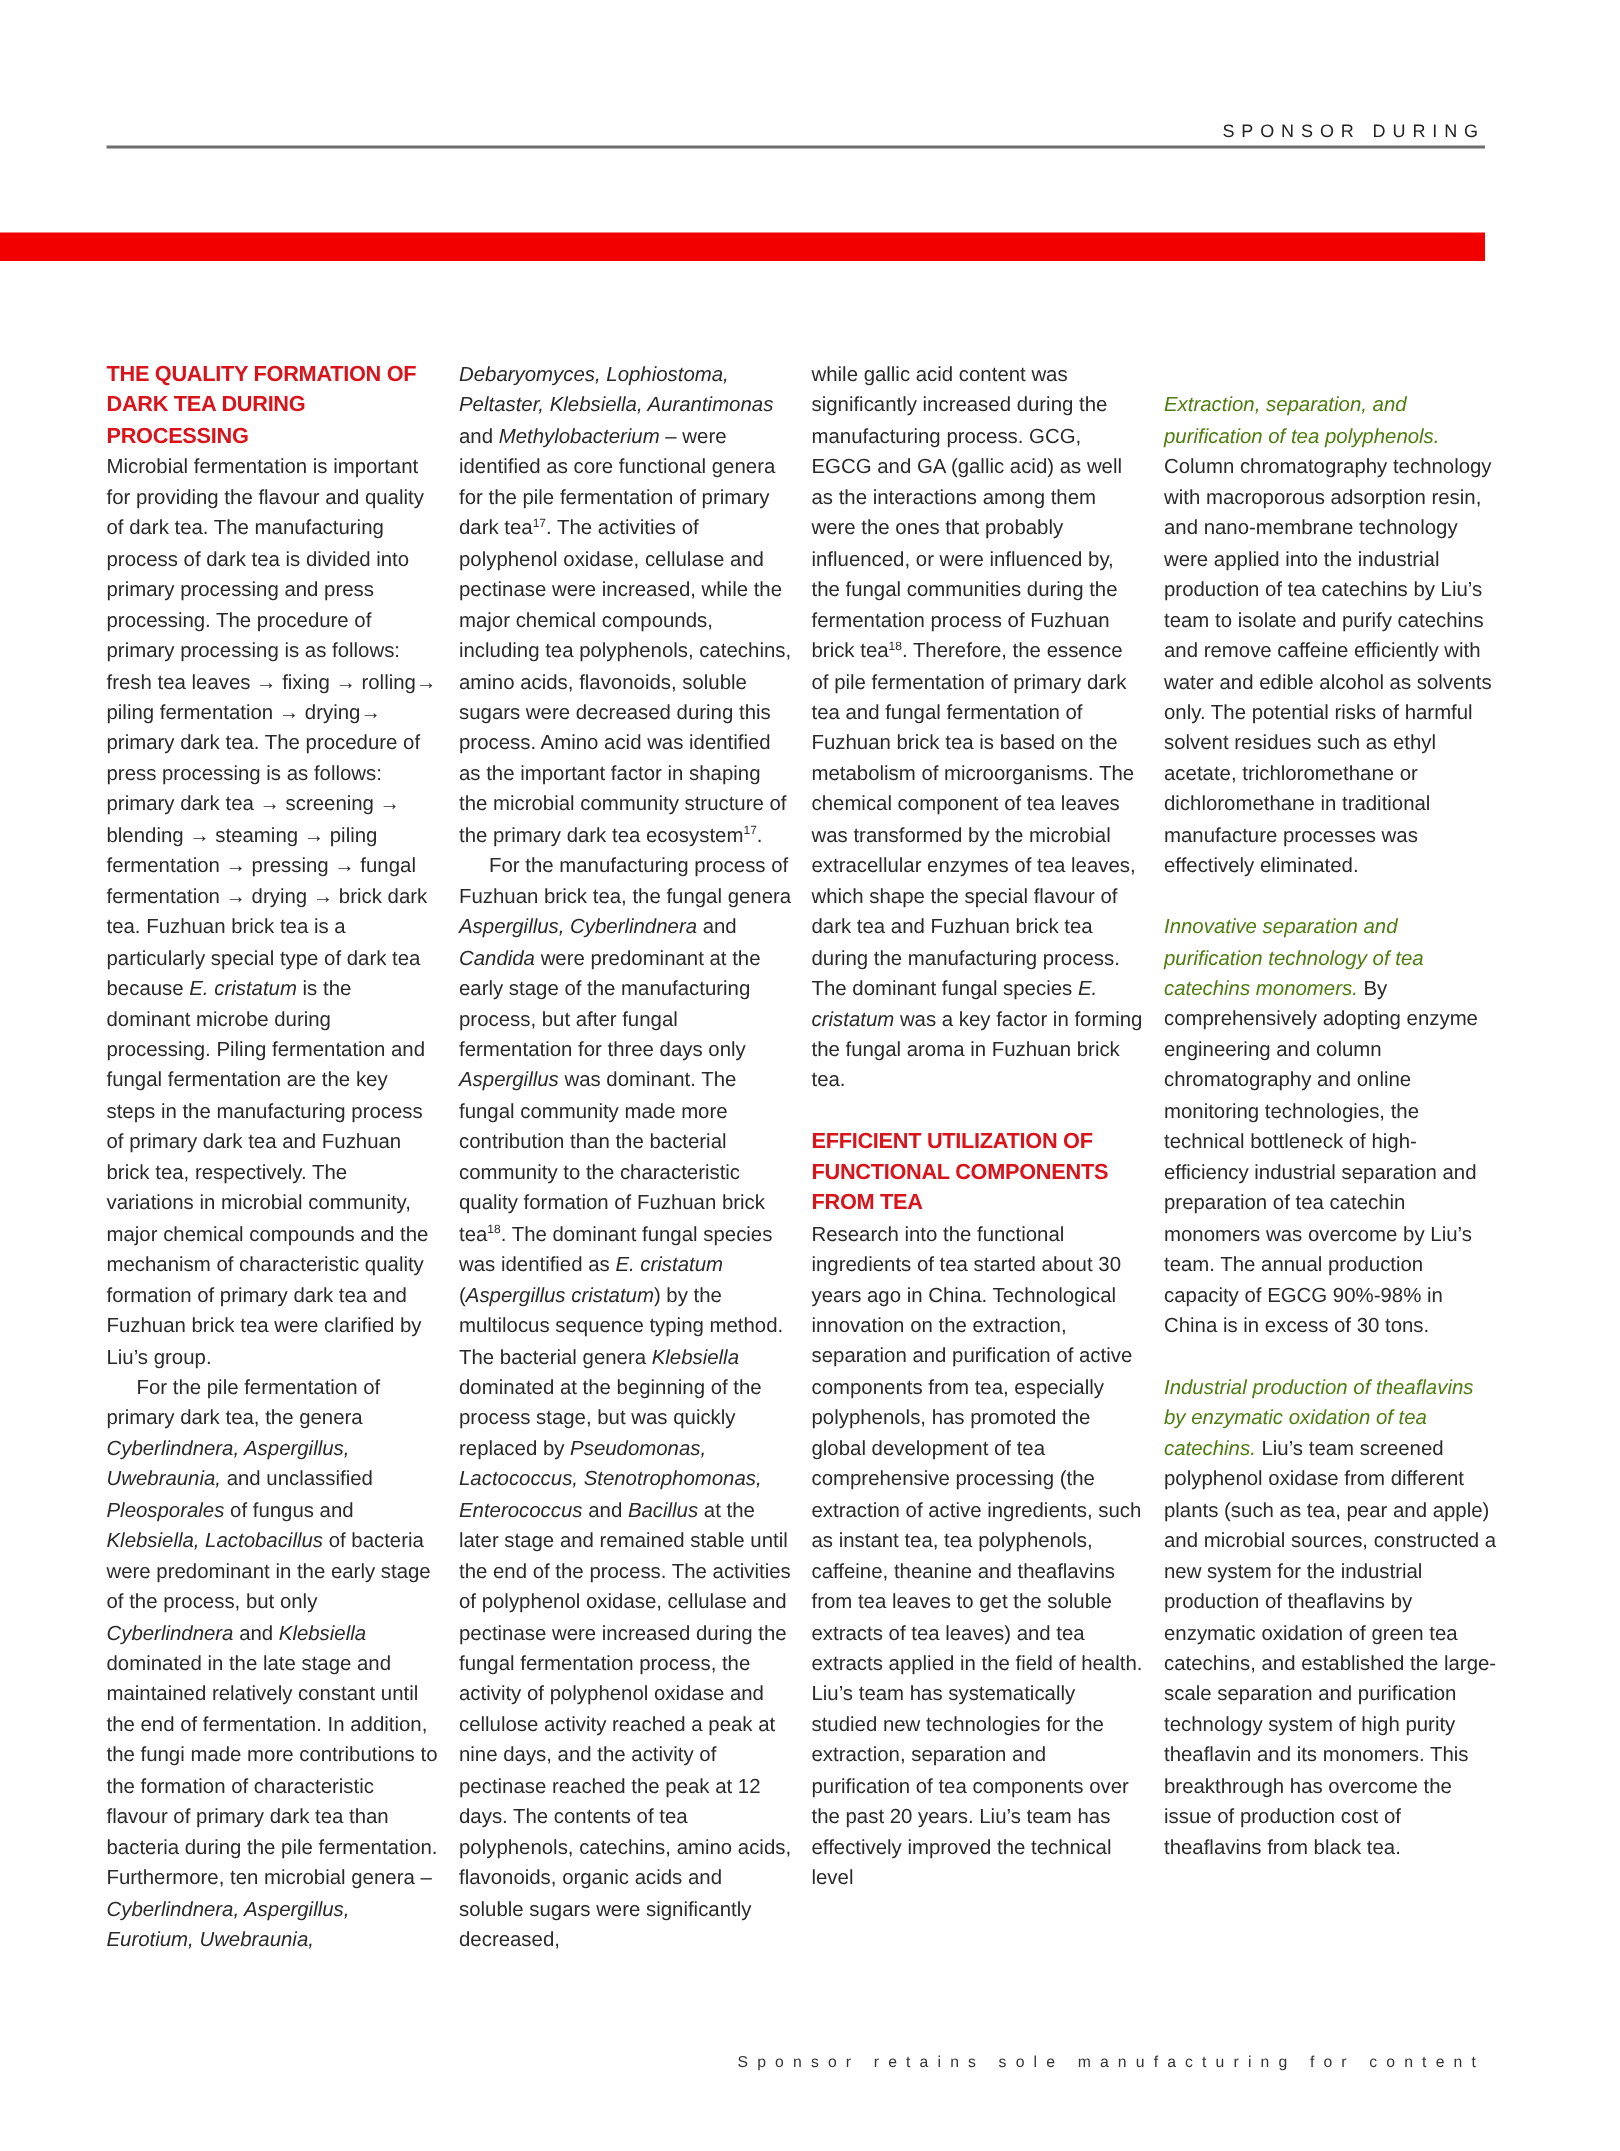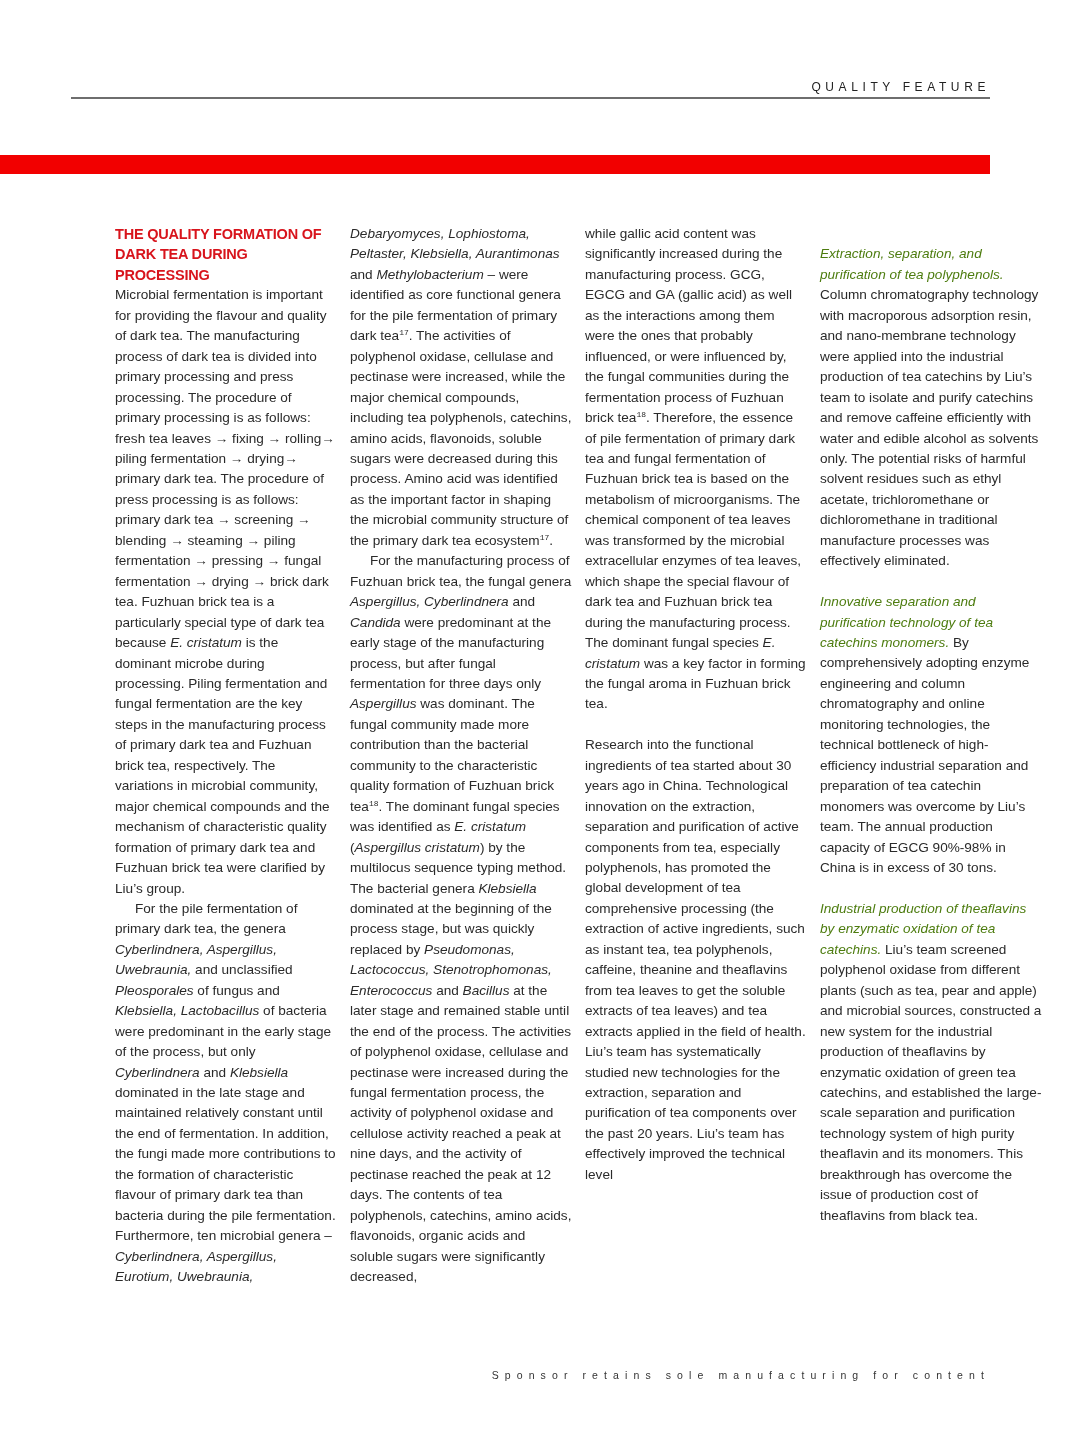--- a/index.html
+++ b/index.html
@@ -2,50 +2,51 @@
 <html><head>
 <meta charset="utf-8">
 <style>
   html, body { margin: 0; padding: 0; background: #ffffff; }
   body { width: 1080px; height: 1434px; position: relative; overflow: hidden;
          font-family: "Liberation Sans", sans-serif; color: #2a2a2a; }
   .header-label { position: absolute; top: 80px; right: 90px; font-size: 12px;
          letter-spacing: 4.6px; color: #222; }
   .header-rule { position: absolute; top: 97px; left: 71px; width: 919px; height: 2px; background: #6e6e6e; }
   .red-bar { position: absolute; top: 155px; left: 0; width: 990px; height: 19px; background: #f20000; }
-  .col { position: absolute; top: 224px; width: 222px; font-size: 13.6px; line-height: 20.45px; margin-left: 44px; }
+  .col { position: absolute; top: 240px; width: 222px; font-size: 13.6px; line-height: 20.45px; }
   .col1 { left: 71px; } .col2 { left: 306px; } .col3 { left: 541px; } .col4 { left: 776px; }
   .heading { font-weight: bold; color: #d8141c; font-size: 14.5px; line-height: 20.45px; letter-spacing: -0.2px; }
   .subhead { font-style: italic; color: #4d7c0f; }
   .para { margin: 0; }
   .indent { text-indent: 20px; }
   .gap { height: 20.45px; }
   i { }
-  sup { font-size: 8px; line-height: 0; vertical-align: 5px; font-family: Liberation Mono, monospace; }
+  sup { font-size: 8px; line-height: 0; vertical-align: 5px; }
   .footer { position: absolute; top: 1369px; right: 90px; font-size: 10.5px; letter-spacing: 6.1px; color: #333; }
 </style>
 </head>
 <body>
 
-<div class="header-label">QUALITY FEATURE</div>
+<div class="header-label">SPONSOR DURING</div>
 <div class="header-rule"></div>
 <div class="red-bar"></div>
 
 <div class="col col1">
     <div class="heading">THE QUALITY FORMATION OF DARK TEA DURING PROCESSING</div>
     <p class="para"><span>Microbial fermentation is important for providing the flavour and quality of dark tea. The manufacturing process of dark tea is divided into primary processing and press processing. The procedure of primary processing is as follows: fresh tea leaves → fixing → rolling→ piling fermentation → drying→ primary dark tea. The procedure of press processing is as follows: primary dark tea → screening → blending → steaming → piling fermentation → pressing → fungal fermentation → drying → brick dark tea. Fuzhuan brick tea is a particularly special type of dark tea because </span><i>E. cristatum</i><span> is the dominant microbe during processing. Piling fermentation and fungal fermentation are the key steps in the manufacturing process of primary dark tea and Fuzhuan brick tea, respectively. The variations in microbial community, major chemical compounds and the mechanism of characteristic quality formation of primary dark tea and Fuzhuan brick tea were clarified by Liu’s group.</span></p>
     <p class="para indent"><span>For the pile fermentation of primary dark tea, the genera </span><i>Cyberlindnera, Aspergillus, Uwebraunia,</i><span> and unclassified </span><i>Pleosporales</i><span> of fungus and </span><i>Klebsiella, Lactobacillus</i><span> of bacteria were predominant in the early stage of the process, but only </span><i>Cyberlindnera</i><span> and </span><i>Klebsiella</i><span> dominated in the late stage and maintained relatively constant until the end of fermentation. In addition, the fungi made more contributions to the formation of characteristic flavour of primary dark tea than bacteria during the pile fermentation. Furthermore, ten microbial genera – </span><i>Cyberlindnera, Aspergillus, Eurotium, Uwebraunia,</i></p>
   </div>
 <div class="col col2">
     <p class="para"><i>Debaryomyces, Lophiostoma, Peltaster, Klebsiella, Aurantimonas</i><span> and </span><i>Methylobacterium</i><span> – were identified as core functional genera for the pile fermentation of primary dark tea</span><sup>17</sup><span>. The activities of polyphenol oxidase, cellulase and pectinase were increased, while the major chemical compounds, including tea polyphenols, catechins, amino acids, flavonoids, soluble sugars were decreased during this process. Amino acid was identified as the important factor in shaping the microbial community structure of the primary dark tea ecosystem</span><sup>17</sup><span>.</span></p>
     <p class="para indent"><span>For the manufacturing process of Fuzhuan brick tea, the fungal genera </span><i>Aspergillus, Cyberlindnera</i><span> and </span><i>Candida</i><span> were predominant at the early stage of the manufacturing process, but after fungal fermentation for three days only </span><i>Aspergillus</i><span> was dominant. The fungal community made more contribution than the bacterial community to the characteristic quality formation of Fuzhuan brick tea</span><sup>18</sup><span>. The dominant fungal species was identified as </span><i>E. cristatum</i><span> (</span><i>Aspergillus cristatum</i><span>) by the multilocus sequence typing method. The bacterial genera </span><i>Klebsiella</i><span> dominated at the beginning of the process stage, but was quickly replaced by </span><i>Pseudomonas, Lactococcus, Stenotrophomonas, Enterococcus</i><span> and </span><i>Bacillus</i><span> at the later stage and remained stable until the end of the process. The activities of polyphenol oxidase, cellulase and pectinase were increased during the fungal fermentation process, the activity of polyphenol oxidase and cellulose activity reached a peak at nine days, and the activity of pectinase reached the peak at 12 days. The contents of tea polyphenols, catechins, amino acids, flavonoids, organic acids and soluble sugars were significantly decreased,</span></p>
   </div>
 <div class="col col3">
     <p class="para"><span>while gallic acid content was significantly increased during the manufacturing process. GCG, EGCG and GA (gallic acid) as well as the interactions among them were the ones that probably influenced, or were influenced by, the fungal communities during the fermentation process of Fuzhuan brick tea</span><sup>18</sup><span>. Therefore, the essence of pile fermentation of primary dark tea and fungal fermentation of Fuzhuan brick tea is based on the metabolism of microorganisms. The chemical component of tea leaves was transformed by the microbial extracellular enzymes of tea leaves, which shape the special flavour of dark tea and Fuzhuan brick tea during the manufacturing process. The dominant fungal species </span><i>E. cristatum</i><span> was a key factor in forming the fungal aroma in Fuzhuan brick tea.</span></p>
     <div class="gap"></div>
+    <div class="heading">EFFICIENT UTILIZATION OF FUNCTIONAL COMPONENTS FROM TEA</div>
     <p class="para"><span>Research into the functional ingredients of tea started about 30 years ago in China. Technological innovation on the extraction, separation and purification of active components from tea, especially polyphenols, has promoted the global development of tea comprehensive processing (the extraction of active ingredients, such as instant tea, tea polyphenols, caffeine, theanine and theaflavins from tea leaves to get the soluble extracts of tea leaves) and tea extracts applied in the field of health. Liu’s team has systematically studied new technologies for the extraction, separation and purification of tea components over the past 20 years. Liu’s team has effectively improved the technical level</span></p>
   </div>
 <div class="col col4">
     <div class="gap"></div>
     <p class="para"><span class="subhead">Extraction, separation, and purification of tea polyphenols.</span><span> Column chromatography technology with macroporous adsorption resin, and nano-membrane technology were applied into the industrial production of tea catechins by Liu’s team to isolate and purify catechins and remove caffeine efficiently with water and edible alcohol as solvents only. The potential risks of harmful solvent residues such as ethyl acetate, trichloromethane or dichloromethane in traditional manufacture processes was effectively eliminated.</span></p>
     <div class="gap"></div>
     <p class="para"><span class="subhead">Innovative separation and purification technology of tea catechins monomers.</span><span> By comprehensively adopting enzyme engineering and column chromatography and online monitoring technologies, the technical bottleneck of high-efficiency industrial separation and preparation of tea catechin monomers was overcome by Liu’s team. The annual production capacity of EGCG 90%-98% in China is in excess of 30 tons.</span></p>
     <div class="gap"></div>
     <p class="para"><span class="subhead">Industrial production of theaflavins by enzymatic oxidation of tea catechins.</span><span> Liu’s team screened polyphenol oxidase from different plants (such as tea, pear and apple) and microbial sources, constructed a new system for the industrial production of theaflavins by enzymatic oxidation of green tea catechins, and established the large-scale separation and purification technology system of high purity theaflavin and its monomers. This breakthrough has overcome the issue of production cost of theaflavins from black tea.</span></p>
   </div>

